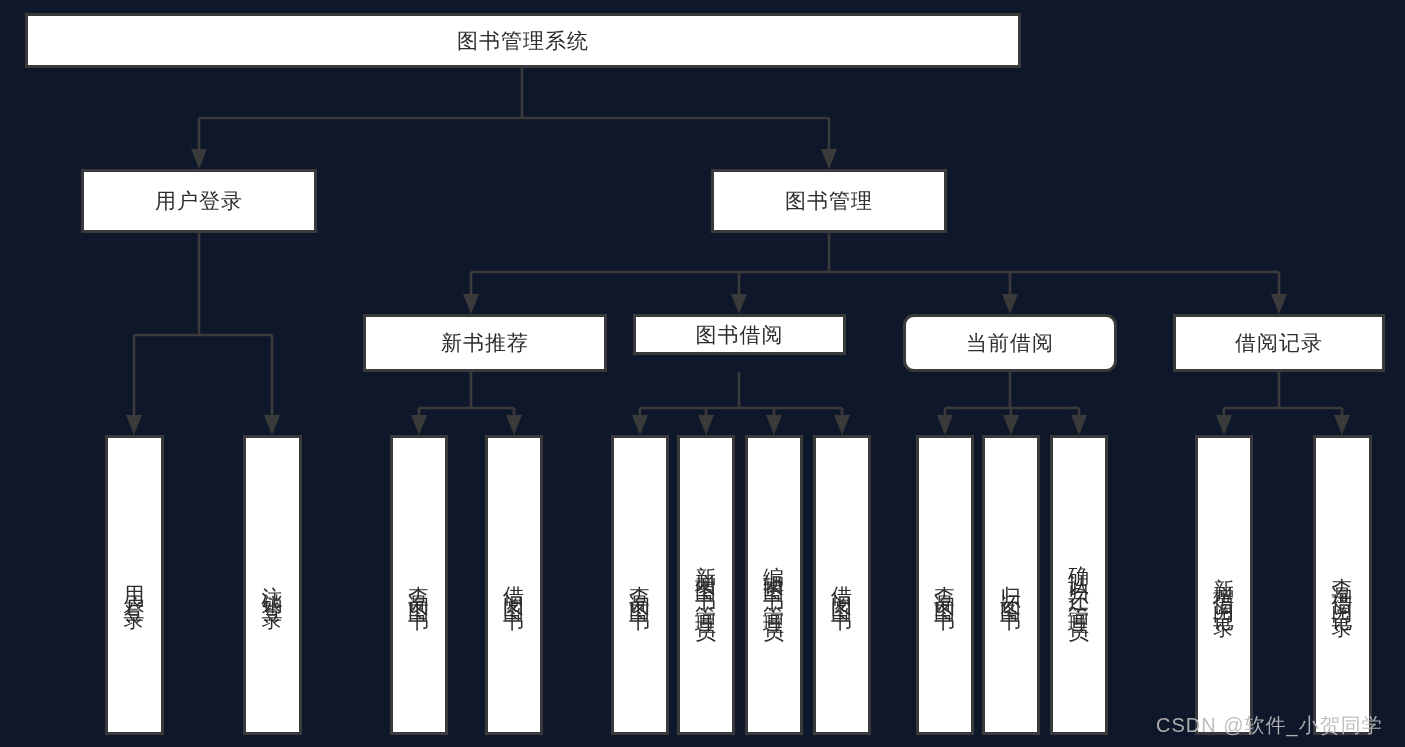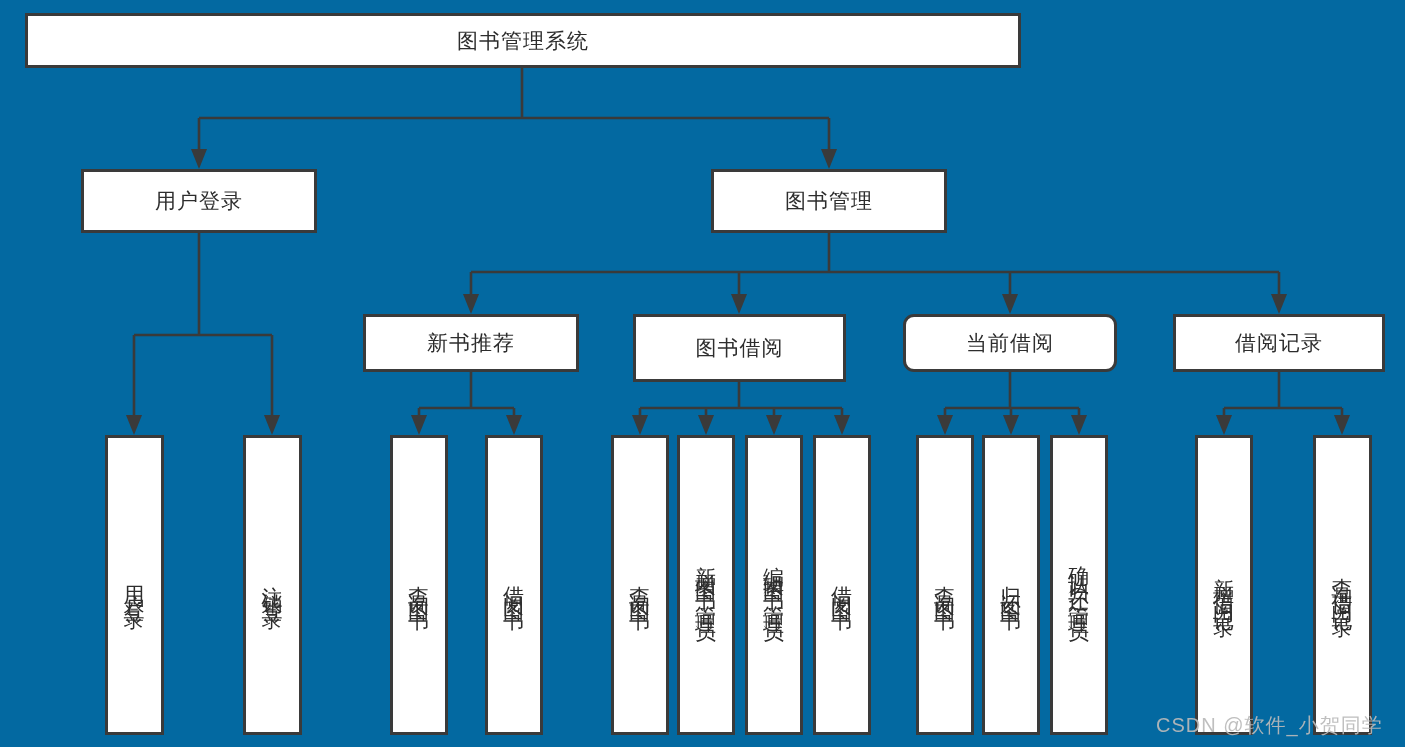--- a/index.html
+++ b/index.html
@@ -1,40 +1,40 @@
 <!DOCTYPE html>
 <html><head>
 <meta charset="utf-8">
 <style>
   html,body { margin:0; padding:0; background:#ffffff; }
   .canvas {
     position:relative; width:1405px; height:747px;
-    background:#0369a1; overflow:hidden;
+    background:#0f172a; overflow:hidden;
     font-family:"Liberation Sans","DejaVu Sans",sans-serif;
     color:#2d2d2d;
   }
   svg.wires { position:absolute; left:0; top:0; z-index:1; }
   .box {
     position:absolute; box-sizing:border-box;
     background:#ffffff; border:3px solid #3a3a3a;
     display:flex; align-items:center; justify-content:center;
     z-index:2;
   }
   .hlabel { font-size:21px; letter-spacing:1px; white-space:nowrap; }
   .vlabel {
     writing-mode:vertical-rl;
     font-size:21px; letter-spacing:8px; line-height:1;
     white-space:nowrap;
   }
   
   #root   { left:25px;  top:13px;  width:996px; height:55px; }
   #n-ul   { left:81px;  top:169px; width:236px; height:64px; }
   #n-bm   { left:711px; top:169px; width:236px; height:64px; }
-  #n-l3a  { left:363px; top:314px; width:216px; height:58px; }
-  #n-l3b  { left:633px; top:314px; width:213px; height:68px; }
+  #n-l3a  { left:363px; top:314px; width:244px; height:58px; }
+  #n-l3b  { left:633px; top:314px; width:213px; height:41px; }
   #n-l3c  { left:903px; top:314px; width:214px; height:58px;border-radius:11px; }
   #n-l3d  { left:1173px;top:314px; width:212px; height:58px; }
   .leaf   { top:435px; width:58px; height:300px; }
   #lf1 { left:105px; width:59px; } #lf2 { left:243px; width:59px; }
   #lf3 { left:390px; } #lf4 { left:485px; }
   #lf5 { left:611px; } #lf6 { left:677px; } #lf7 { left:745px; } #lf8 { left:813px; }
   #lf9 { left:916px; } #lf10 { left:982px; } #lf11 { left:1050px; }
   #lf12 { left:1195px; } #lf13 { left:1313px; width:59px; }
   .watermark {
     position:absolute; left:1156px; top:712px; z-index:3;

